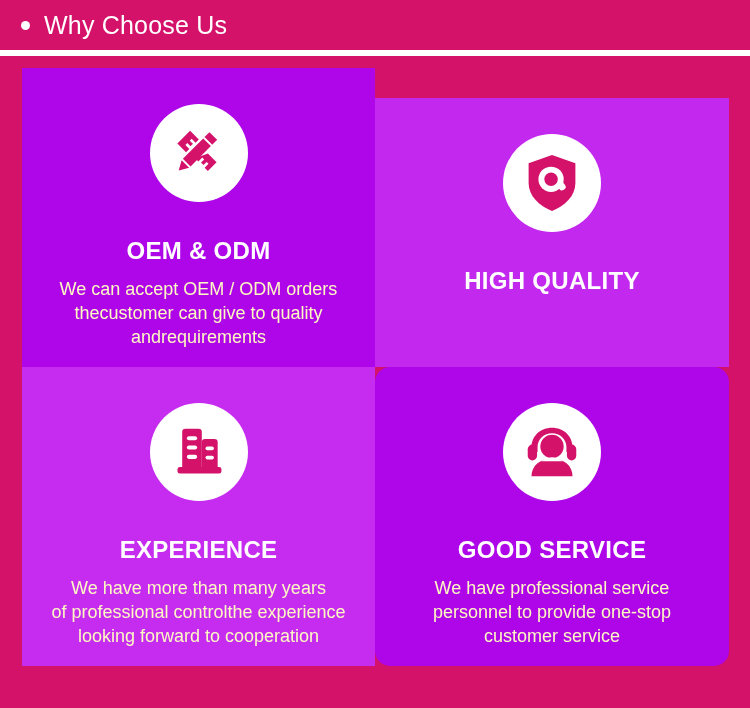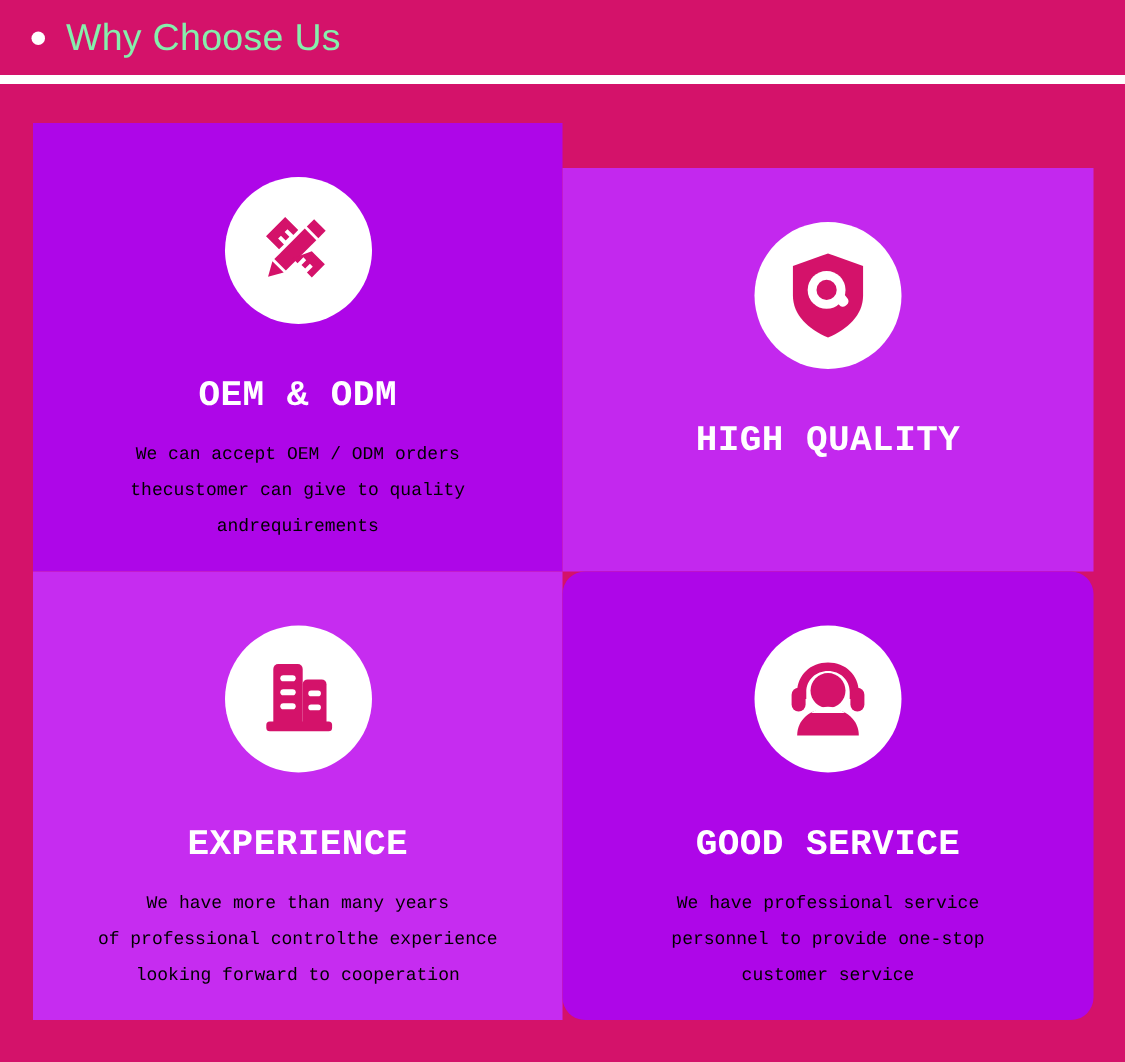--- a/index.html
+++ b/index.html
@@ -30,47 +30,46 @@
   .header-bullet {
     width: 9px;
     height: 9px;
     border-radius: 50%;
     background: #ffffff;
     margin-left: 21px;
     margin-right: 14px;
     flex: 0 0 auto;
   }
   .header-title {
-    color: #86efac;
+    color: #ffffff;
     font-size: 25px;
     font-weight: 400;
     letter-spacing: 0.2px;
     line-height: 1;
     white-space: nowrap;
   }
   .header-rule {
     position: absolute;
     left: 0;
     top: 50px;
     width: 750px;
     height: 6px;
     background: #ffffff;
   }
 
   
   .grid {
     position: absolute;
     left: 22px;
-    top: 82px;
+    top: 68px;
     width: 707px;
     height: 598px;
     display: grid;
     grid-template-columns: 353px 354px;
     grid-template-rows: 299px 299px;
-    font-family: Liberation Mono, monospace;
   }
 
   .card {
     position: relative;
     box-sizing: border-box;
     padding: 0 14px;
     display: flex;
     flex-direction: column;
     align-items: center;
     overflow: hidden;
@@ -100,22 +99,22 @@
     font-size: 24px;
     font-weight: bold;
     letter-spacing: 0.3px;
     margin-top: 36px;
     text-align: center;
     line-height: 1.1;
     white-space: nowrap;
   }
 
   .card-desc {
-    color: #000000;
-    font-size: 12px;
+    color: #fef9c3;
+    font-size: 18px;
     font-weight: 400;
     line-height: 24px;
     text-align: center;
     margin-top: 13px;
     max-width: 330px;
   }
   .card-desc span {
     display: block;
   }
 </style>

